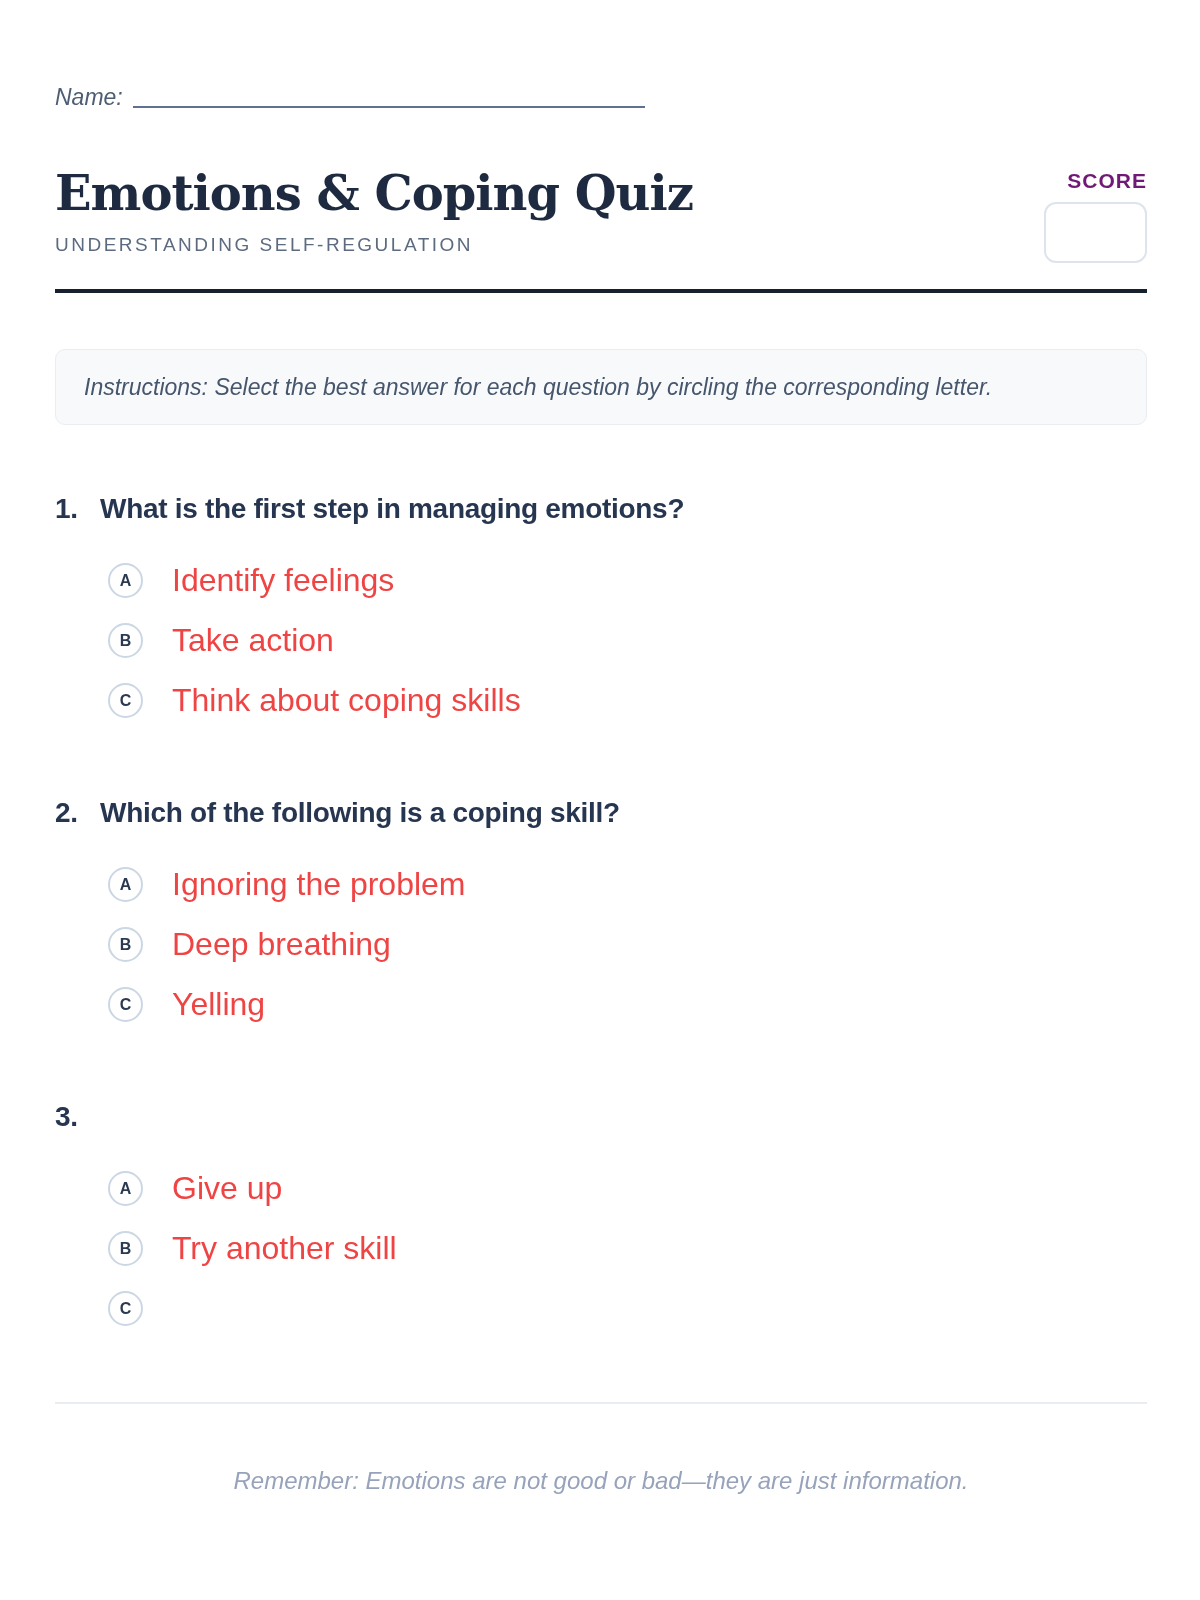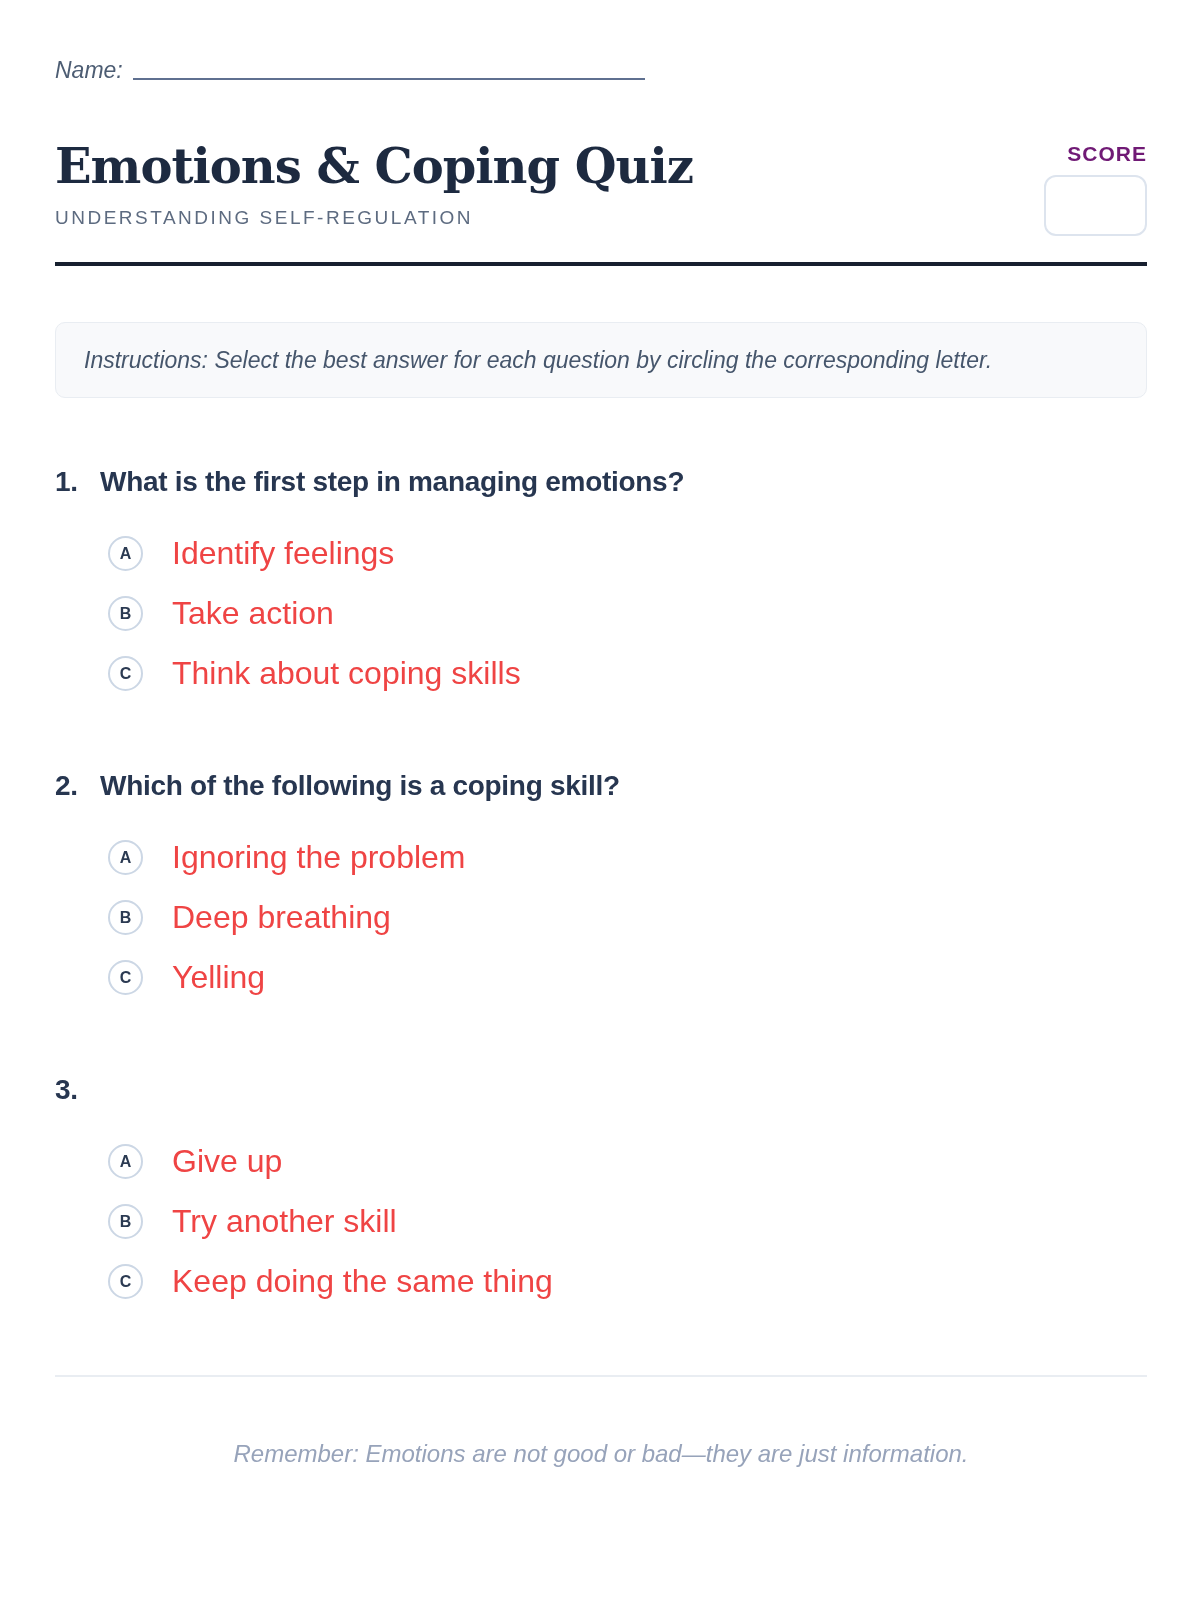--- a/index.html
+++ b/index.html
@@ -7,21 +7,21 @@
   body {
     width: 1200px; height: 1600px;
     font-family: "Liberation Sans", sans-serif;
     color: #3e4e66;
     overflow: hidden;
   }
   .page { width: 1200px; height: 1600px; padding: 58px 53px 0 55px; }
 
   
   .topline { display: flex; justify-content: space-between; align-items: flex-end; }
-  .field { display: flex; align-items: flex-start; }
+  .field { display: flex; align-items: center; margin-top: 27px; }
   .field-label { font-style: italic; font-size: 23px; color: #4d5d73; line-height: 24px; white-space: nowrap; }
   .field-line { flex: 1; border-bottom: 2px solid #5f7090; height: 22px; margin-left: 10px; }
   .name-field { width: 590px; }
   .date-field { width: 337px; }
 
   
   .header-row { display: flex; justify-content: space-between; align-items: flex-start; margin-top: 58px; gap: 32px; }
   .title-block h1 {
     font-family: "DejaVu Serif", serif;
     font-weight: bold; font-size: 48px; line-height: 52px;
@@ -157,21 +157,20 @@
       <div class="option">
         <span class="option-circle">
             <span class="option-letter">B</span>
           </span>
         <span class="option-text">Try another skill</span>
       </div>
       <div class="option">
         <span class="option-circle">
             <span class="option-letter">C</span>
           </span>
-        <span class="option-text">Keep doing the same thing</span>
       </div>
     </div>
   </section>
 
   <div class="footer-divider"></div>
   <div class="footer-note">Remember: Emotions are not good or bad—they are just information.</div>
 
 </div>
 
 </body></html>

